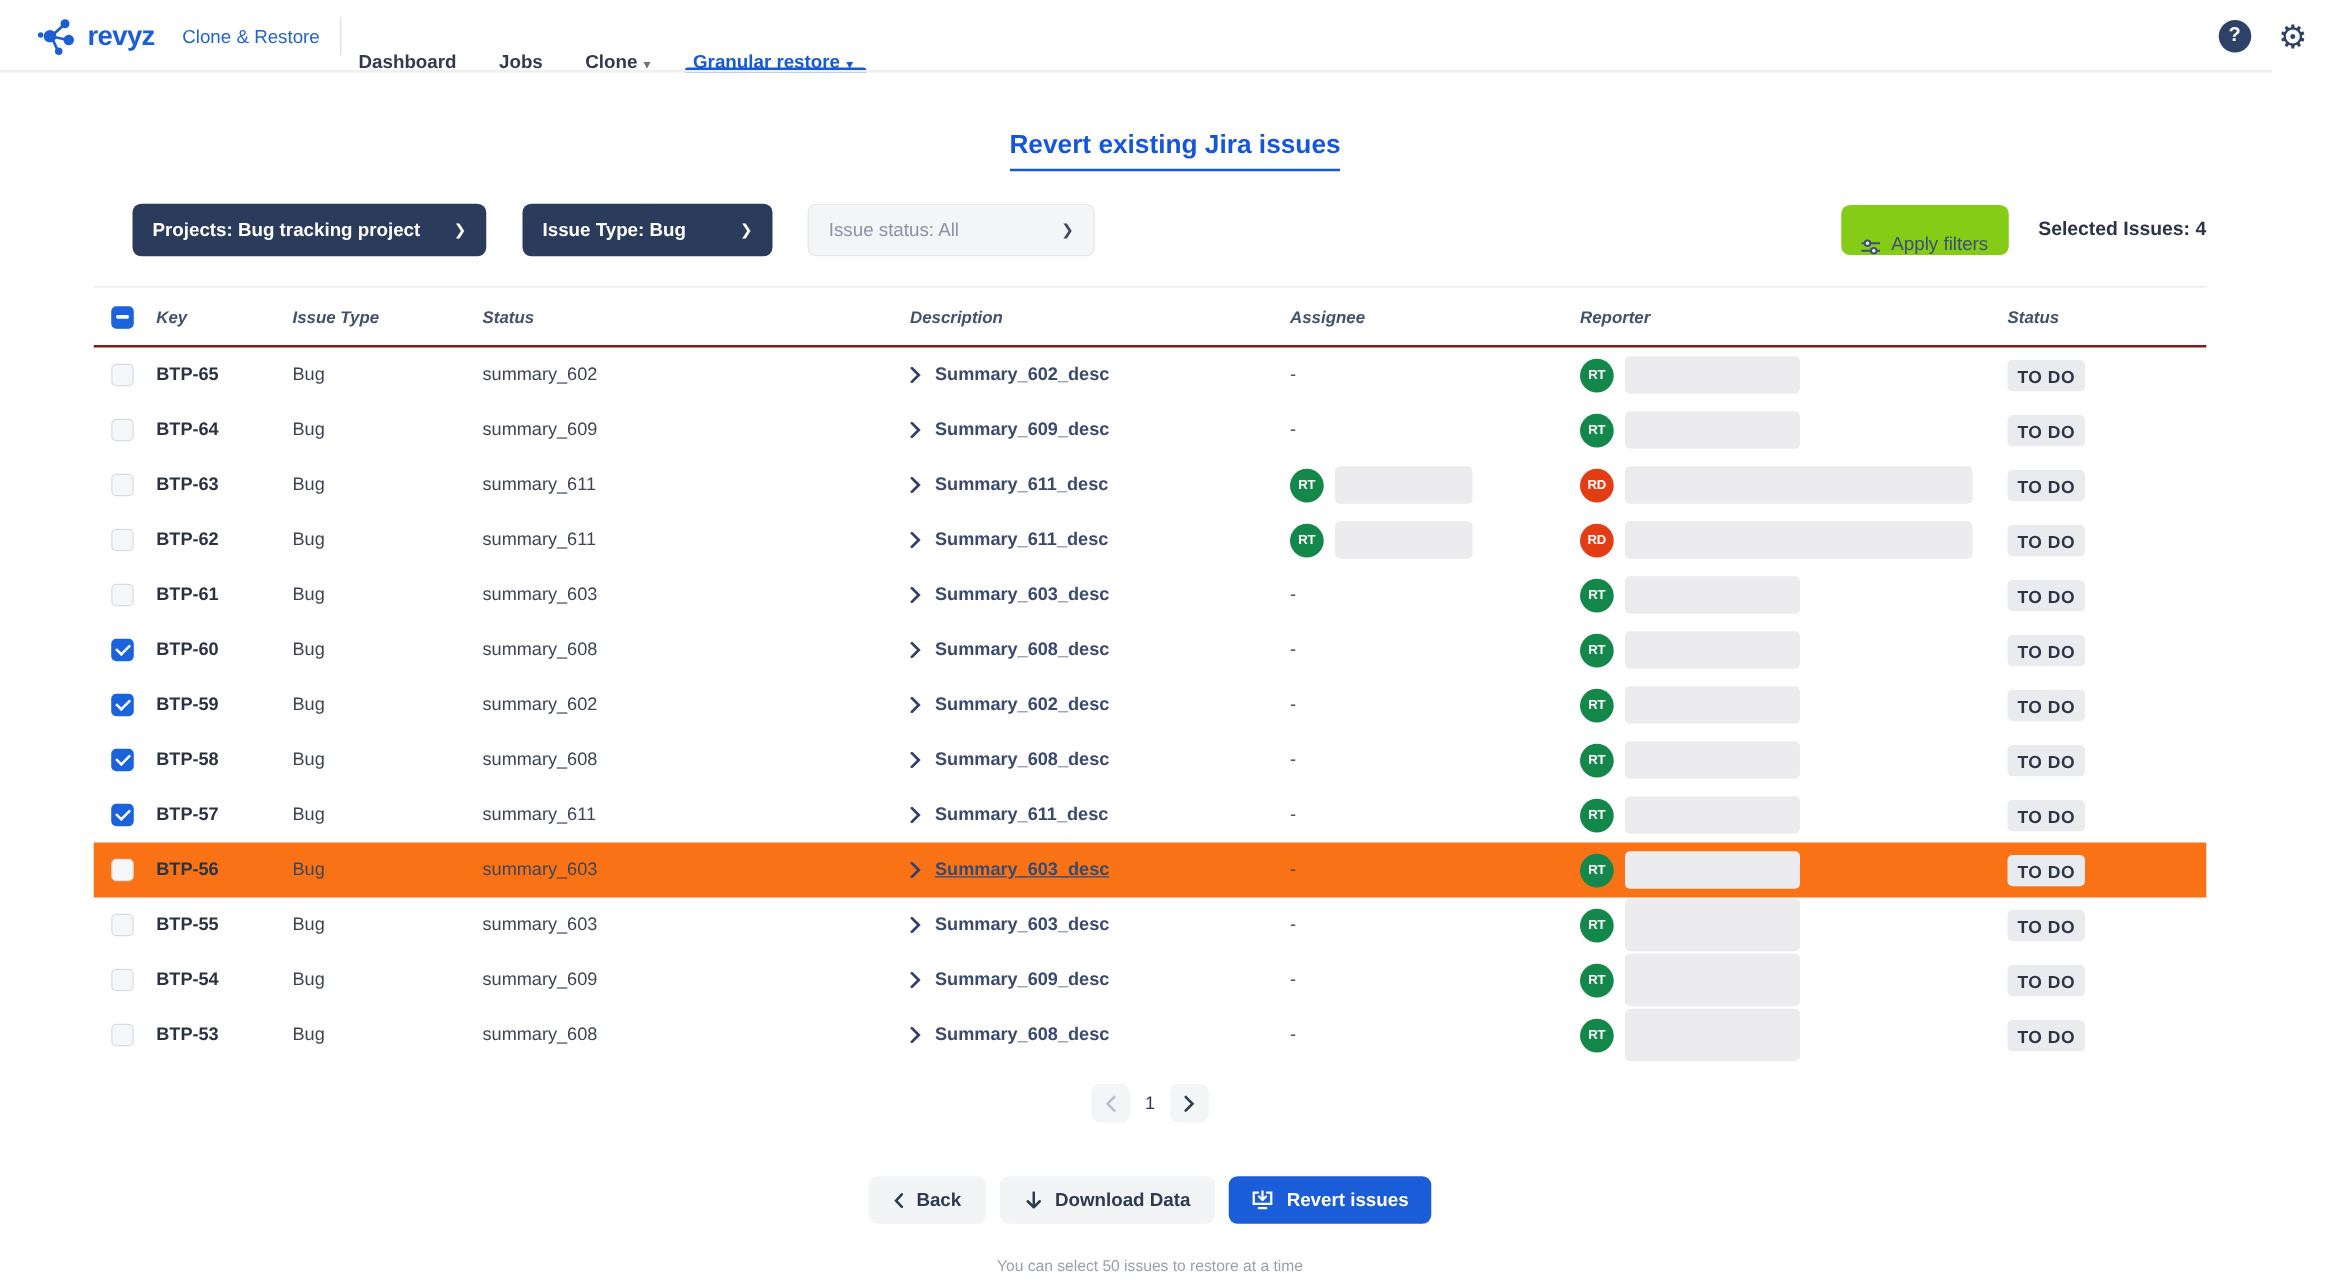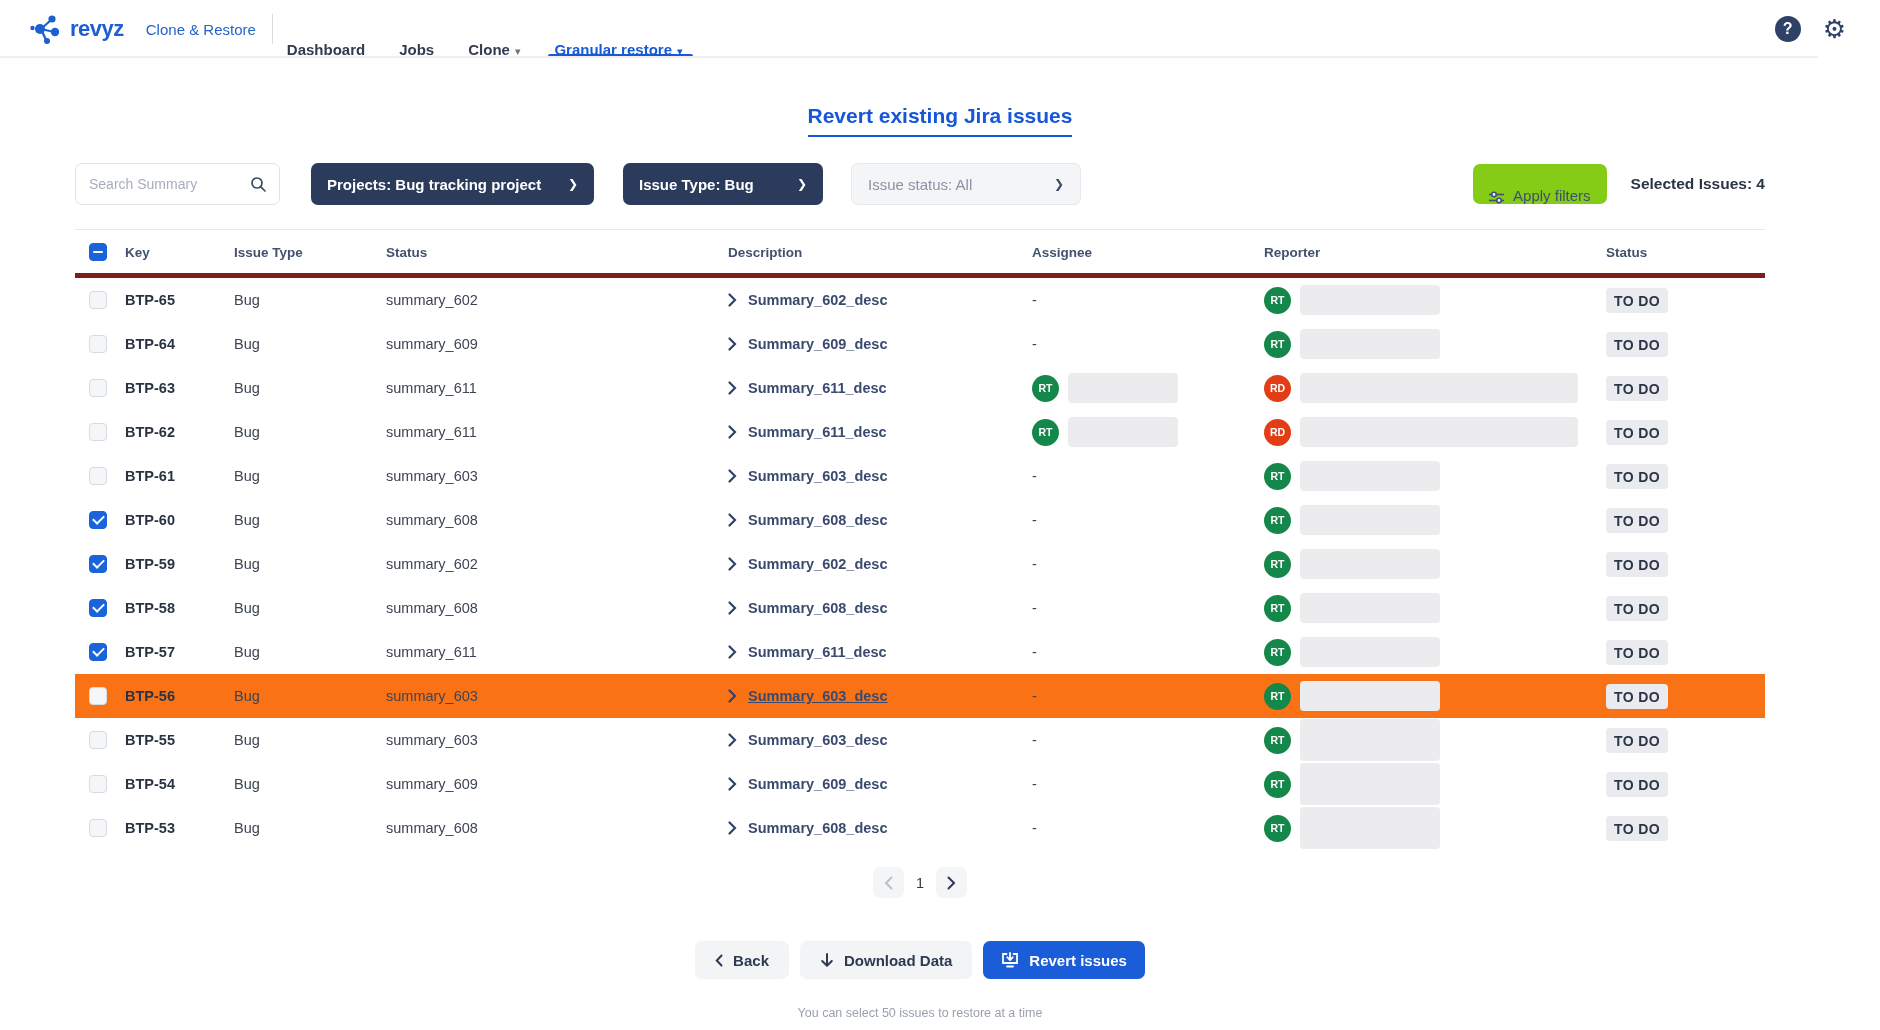--- a/index.html
+++ b/index.html
@@ -61,21 +61,21 @@
   .apply-btn {
     height:40px; padding:0 16px; background:#84cc16; border-radius:7px;
     display:flex; align-items:flex-end; gap:9px; cursor:pointer;
     color:#3d4f73; font-size:15px; font-weight:500;
   }
   .selected-issues { font-size:15.5px; font-weight:700; color:#2b3445; }
 
   
   .table { margin-top:24px; border-top:1px solid #e7e9ed; }
   .tgrid { display:grid; grid-template-columns:50px 109px 152px 342px 304px 232px 342px 159px; align-items:center; }
-  .thead { height:47px; border-bottom:5px solid #7f1d1d; margin-top:1px; }
+  .thead { height:47px; border-bottom:2px solid #7f1d1d; margin-top:1px;font-style:italic; }
   .th { font-size:13.5px; font-weight:700; color:#42526e; }
   .trow { height:44px; font-size:14.5px; }
   .trow.highlighted { background:#f97316; }
   .c-check { padding-left:14px; }
   .checkbox {
     width:18px; height:18px; border-radius:4px; border:1.5px solid #d7dbe2;
     background:#f5f6f8; display:flex; align-items:center; justify-content:center; cursor:pointer;
   }
   .checkbox.checked { background:#1b63da; border-color:#1b63da; }
   .checkbox.checked::after {
@@ -162,27 +162,20 @@
   <div class="navbar-border"></div>
 </div>
 
 <div class="page-title-wrap">
   <span class="page-title">Revert existing Jira issues</span>
 </div>
 
 <div class="content">
 
   <div class="filters">
-    <div class="search-box">
-      <input type="text" placeholder="Search Summary" style="">
-      <svg class="search-svg" width="17" height="17" viewBox="0 0 17 17">
-        <circle cx="7" cy="7" r="5" fill="none" stroke="#3c4a63" stroke-width="1.7"></circle>
-        <line x1="10.8" y1="10.8" x2="15" y2="15" stroke="#3c4a63" stroke-width="1.7" stroke-linecap="round"></line>
-      </svg>
-    </div>
     <div class="dd dd-dark dd-projects">
       <span>Projects: Bug tracking project</span>
       <span class="dd-chev">❯</span>
     </div>
     <div class="dd dd-dark dd-issuetype">
       <span>Issue Type: Bug</span>
       <span class="dd-chev">❯</span>
     </div>
     <div class="dd dd-light dd-status">
       <span>Issue status: All</span>

